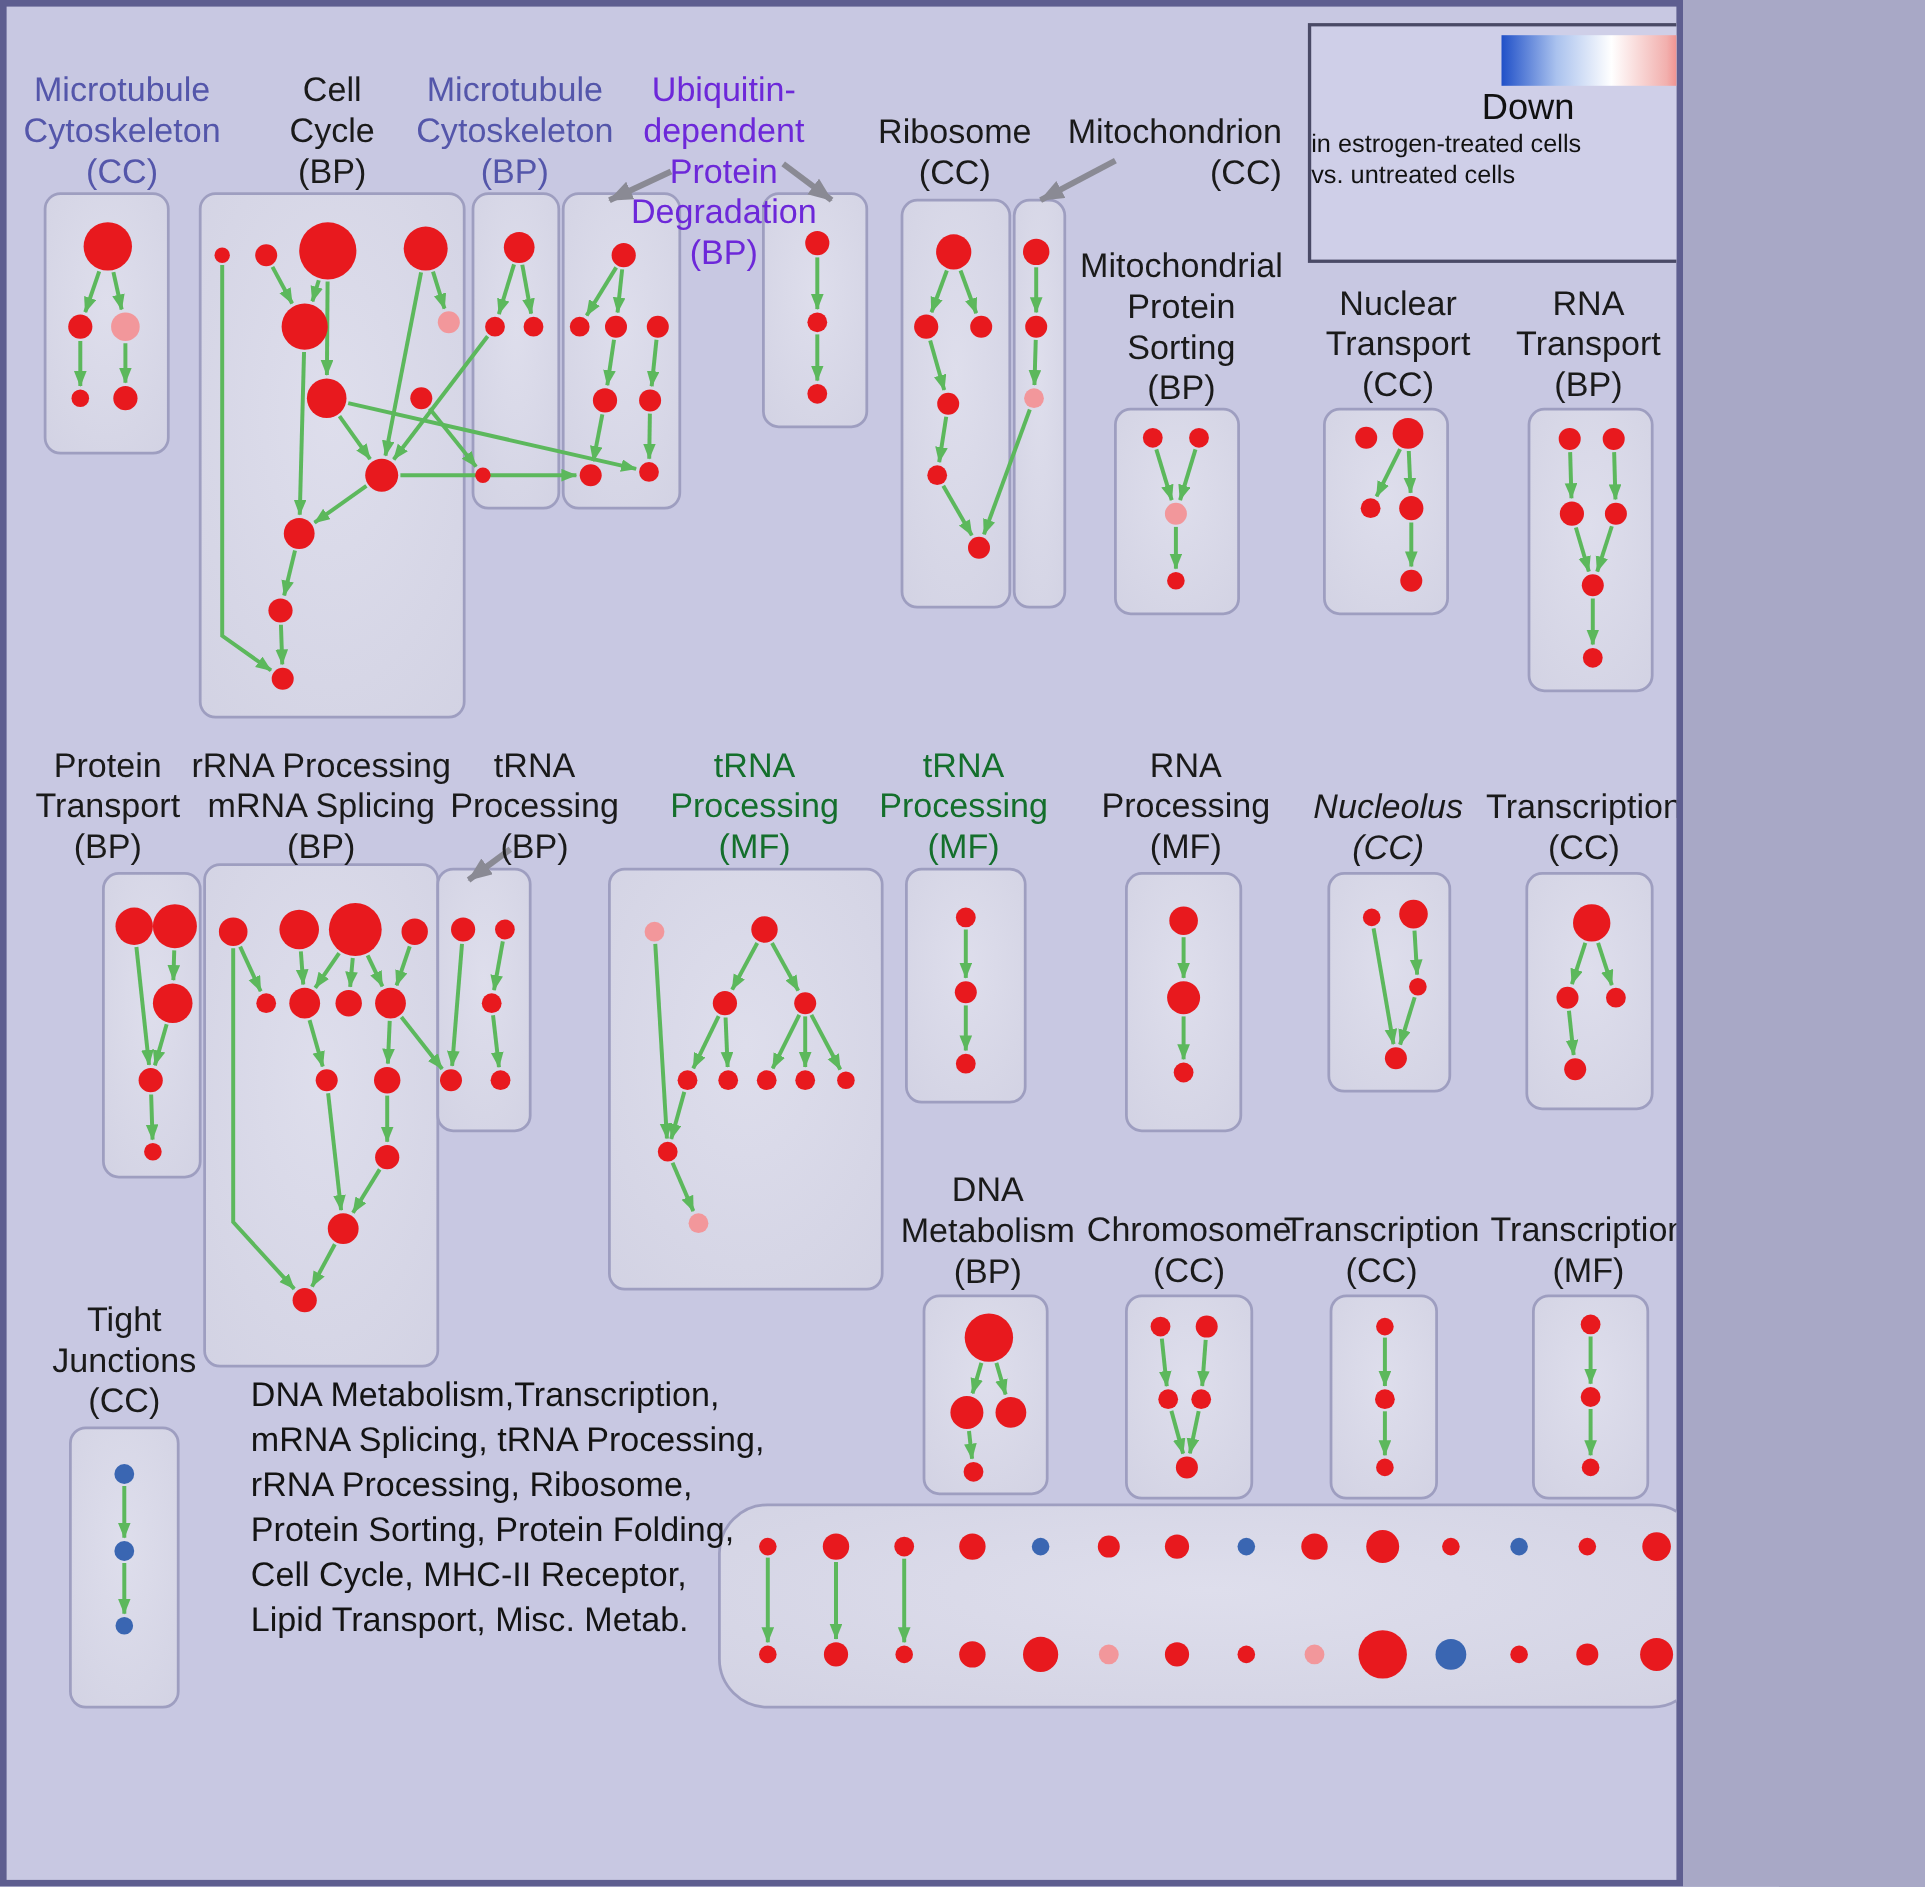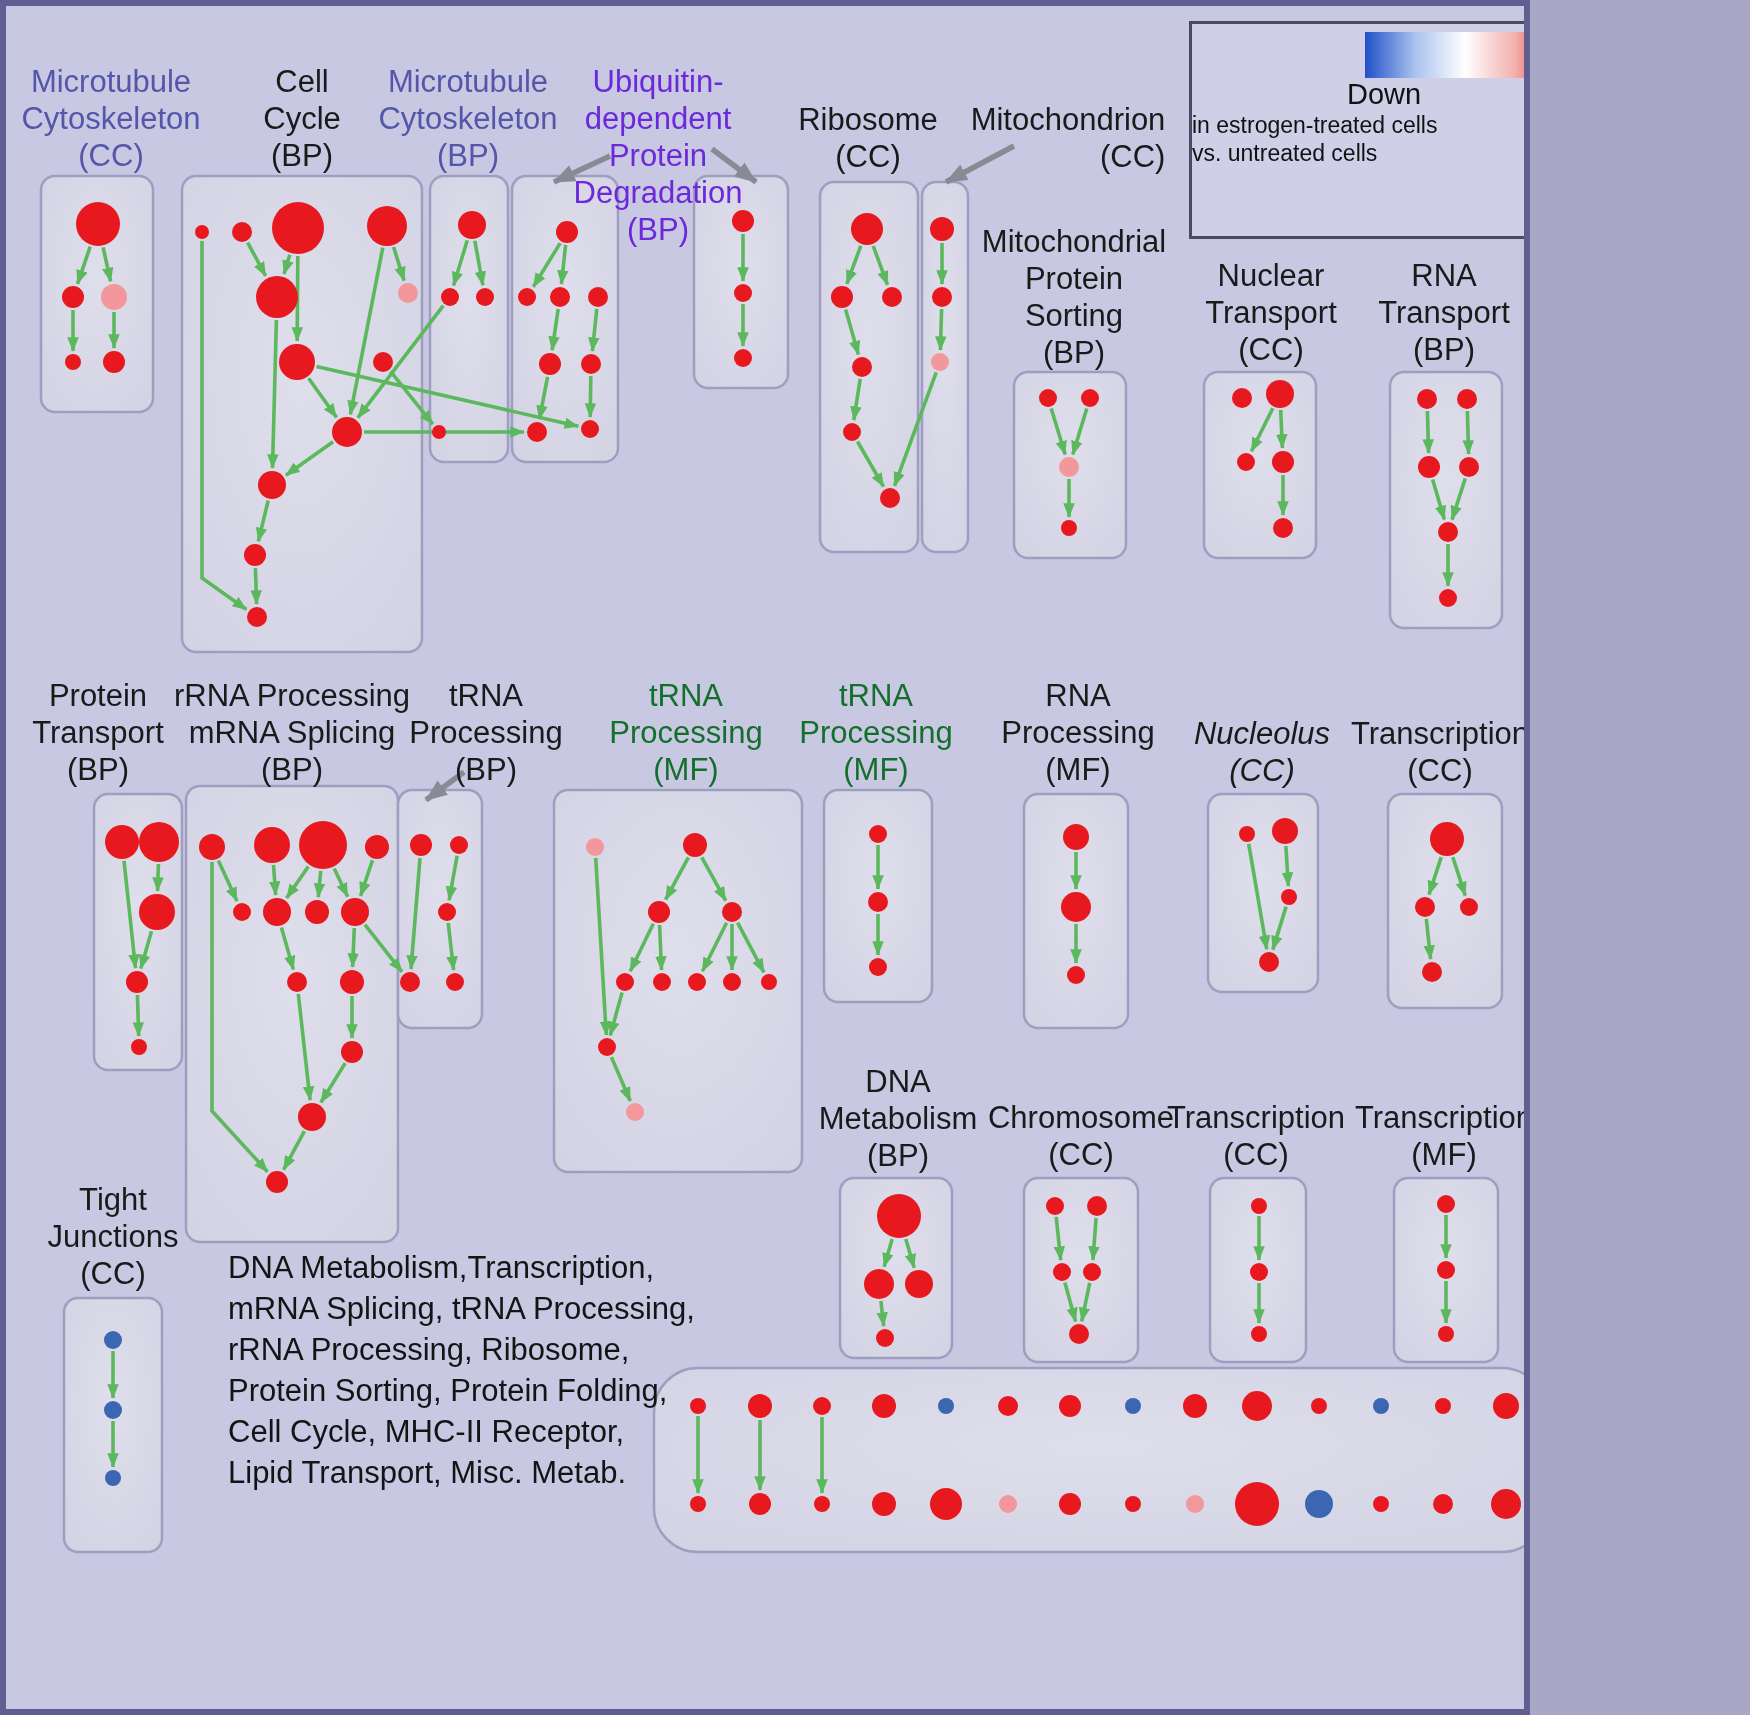--- a/index.html
+++ b/index.html
@@ -7,21 +7,21 @@
         font-family:"Liberation Sans",sans-serif;}
   .page svg{position:absolute;left:0;top:0;}
   #labels{position:absolute;left:0;top:0;width:100%;height:100%;pointer-events:none;}
   .net-label{position:absolute;transform:translateX(-50%);text-align:center;
              font-size:31px;line-height:1.19;white-space:nowrap;}
   .footnote{position:absolute;left:222px;top:1242px;font-size:31px;line-height:1.32;color:#141414;}
   .legend{position:absolute;left:1183px;top:15px;width:552px;height:218px;box-sizing:border-box;}
   .legend-title{font-size:33px;text-align:center;margin-top:6px;color:#111;}
   .legend-gradient{width:200px;height:46px;margin:8px auto 0 auto;}
   .legend-ends{width:236px;margin:0 auto;display:flex;justify-content:space-between;
-               font-size:29px;color:#111;}
+               font-size:33px;color:#111;}
   .legend-line{font-size:23px;margin-top:1px;color:#111;}
 </style>
 </head>
 <body>
 
 <div class="page" style="background: rgb(200, 200, 226); border: 6px solid rgb(94, 94, 144);">
   <svg id="diagram" width="1750" height="1715" viewBox="0 0 1750 1715">
       <defs>
         <radialGradient id="boxg" cx="50%" cy="42%" r="78%">
           <stop offset="0%" stop-color="#dedeec"></stop>

